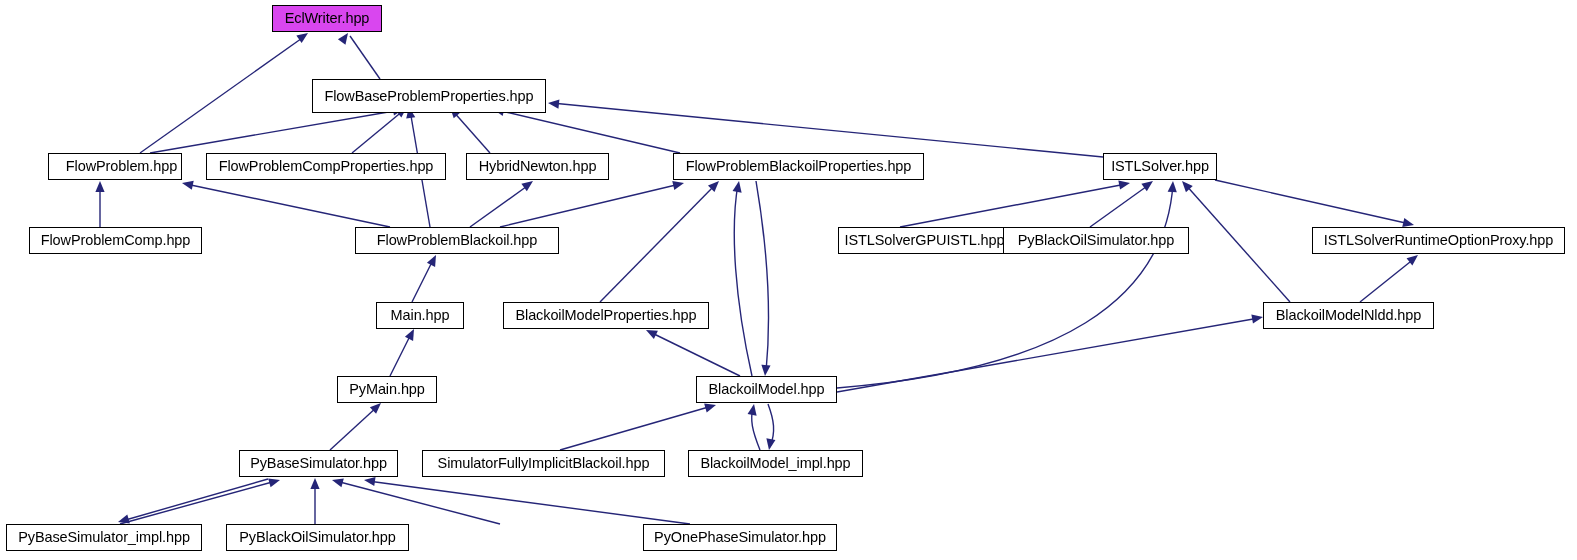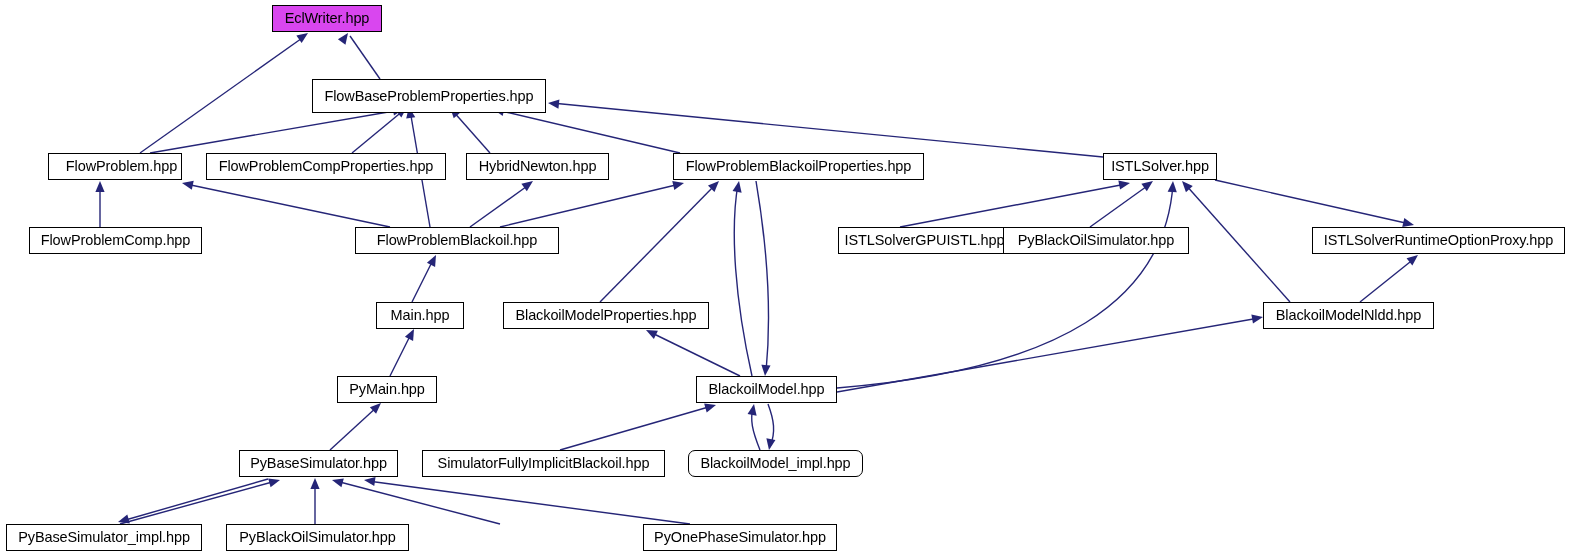--- a/index.html
+++ b/index.html
@@ -249,21 +249,21 @@
       </div>
       <div class="node" style="left: 696px; top: 376px; width: 141px; height: 27px;">
         <span class="node-label">BlackoilModel.hpp</span>
       </div>
       <div class="node" style="left: 239px; top: 450px; width: 159px; height: 27px;">
         <span class="node-label">PyBaseSimulator.hpp</span>
       </div>
       <div class="node" style="left: 422px; top: 450px; width: 243px; height: 27px;">
         <span class="node-label">SimulatorFullyImplicitBlackoil.hpp</span>
       </div>
-      <div class="node" style="left: 688px; top: 450px; width: 175px; height: 27px; border-radius: 7px;">
+      <div class="node" style="left: 688px; top: 450px; width: 175px; height: 27px;">
         <span class="node-label">BlackoilModel_impl.hpp</span>
       </div>
       <div class="node" style="left: 6px; top: 524px; width: 196px; height: 27px;">
         <span class="node-label">PyBaseSimulator_impl.hpp</span>
       </div>
       <div class="node" style="left: 226px; top: 524px; width: 183px; height: 27px;">
         <span class="node-label">PyBlackOilSimulator.hpp</span>
       </div>
       <div class="node" style="left: 643px; top: 524px; width: 194px; height: 27px;">
         <span class="node-label">PyOnePhaseSimulator.hpp</span>

